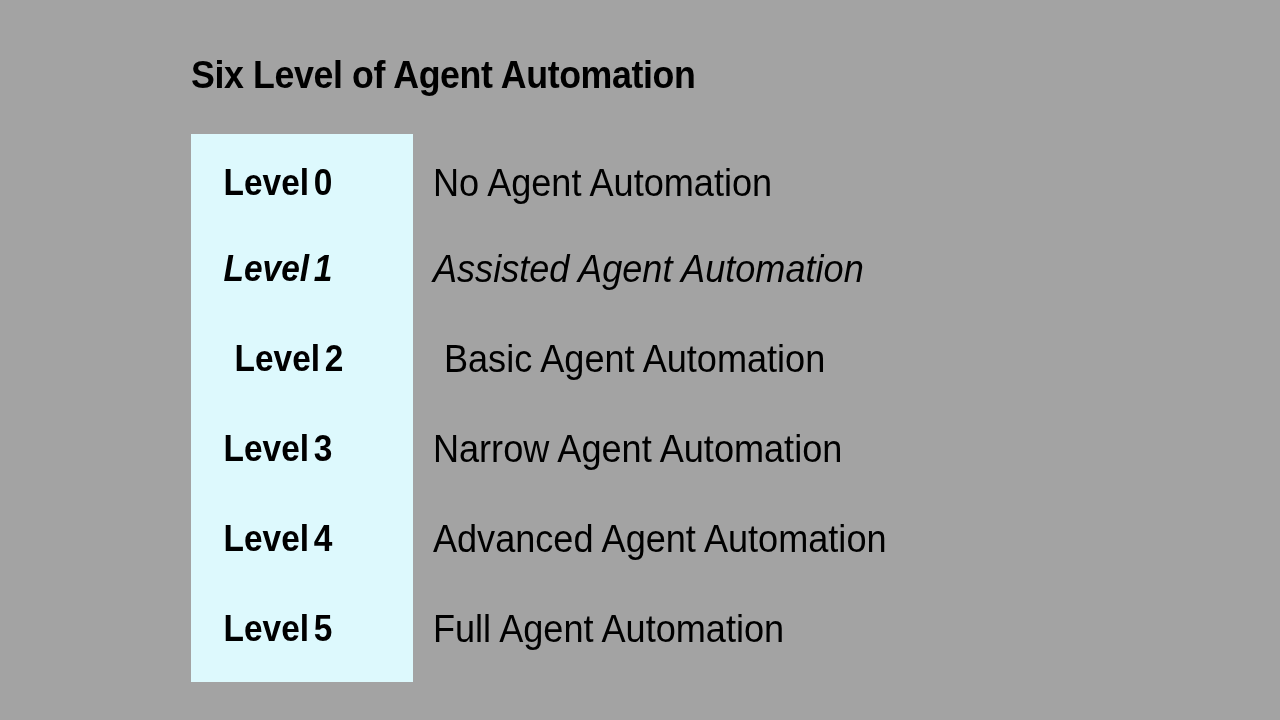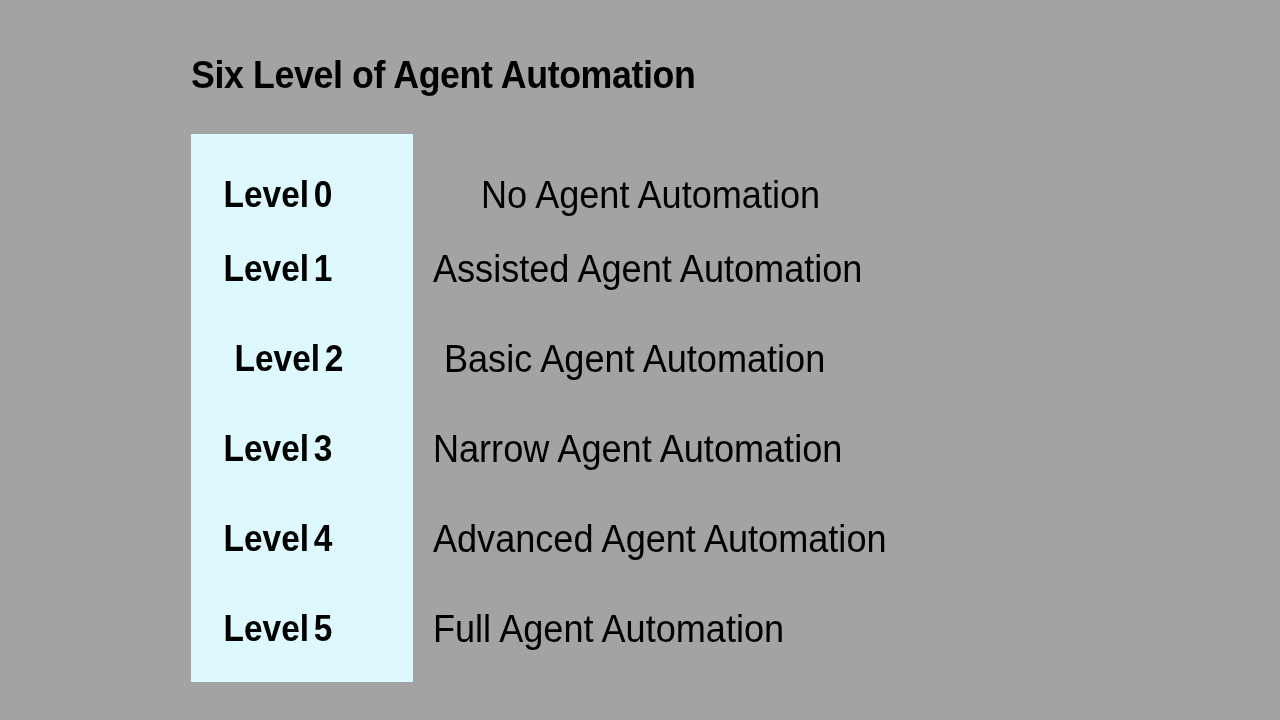--- a/index.html
+++ b/index.html
@@ -102,26 +102,26 @@
 <body>
 
 <div id="slide">
 
   <div id="title">Six Level of Agent Automation</div>
 
   <div id="levels-table">
 
     <div id="highlight-band"></div>
 
-    <div class="level-row" style="top:16px;gap:48px;">
+    <div class="level-row" style="top:4px;">
       <div class="level-label"><span>Level</span><span class="lv-num">0</span></div>
       <div class="level-desc">No Agent Automation</div>
     </div>
 
-    <div class="level-row" style="top:90px;">
+    <div class="level-row" style="top:90px;font-style:italic;">
       <div class="level-label"><span>Level</span><span class="lv-num">1</span></div>
       <div class="level-desc">Assisted Agent Automation</div>
     </div>
 
     <div class="level-row" style="top:180px;padding-left:11px;">
       <div class="level-label"><span>Level</span><span class="lv-num">2</span></div>
       <div class="level-desc">Basic Agent Automation</div>
     </div>
 
     <div class="level-row" style="top:270px;">

